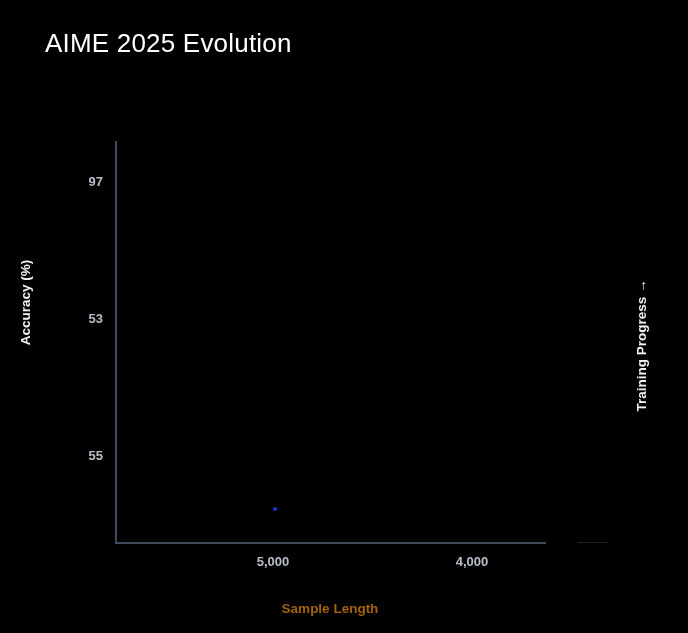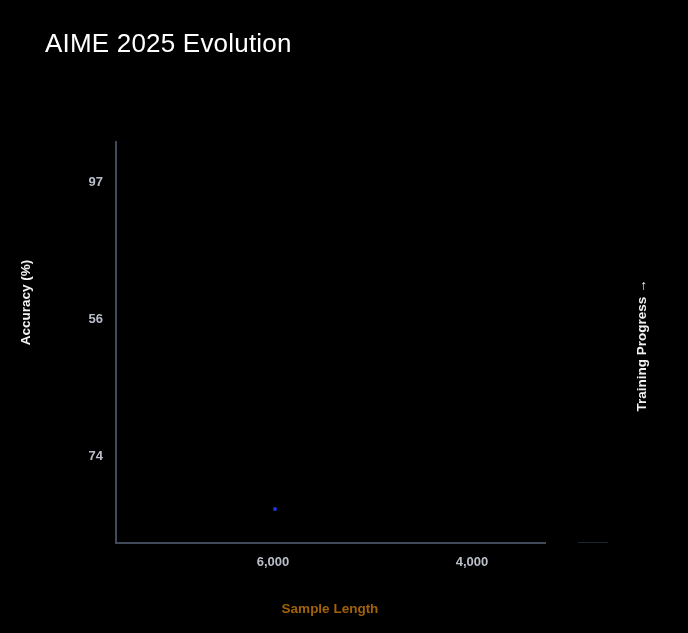--- a/index.html
+++ b/index.html
@@ -150,25 +150,25 @@
   <div id="chart-title">AIME 2025 Evolution</div>
 
   <div id="plot-area"></div>
 
   <div id="axis-y-line"></div>
   <div id="axis-x-line"></div>
   <div id="axis-x-line-tail"></div>
 
   <div id="ytick-wrap">
       <div class="tick-label ytick" style="top: 181px;">97</div>
-      <div class="tick-label ytick" style="top: 318px;">56</div>
-      <div class="tick-label ytick" style="top: 455px;">74</div>
+      <div class="tick-label ytick" style="top: 318px;">53</div>
+      <div class="tick-label ytick" style="top: 455px;">55</div>
     </div>
   <div id="xtick-wrap">
-      <div class="tick-label xtick" style="left: 273px;">6,000</div>
+      <div class="tick-label xtick" style="left: 273px;">5,000</div>
       <div class="tick-label xtick" style="left: 472px;">4,000</div>
     </div>
 
   <div id="points-layer">
       <div class="data-point" style="left: 275px; top: 509px; background: rgb(26, 54, 216);"></div>
     </div>
 
   <div id="ylabel">Accuracy (%)</div>
 
   <div id="xlabel">Sample Length</div>

